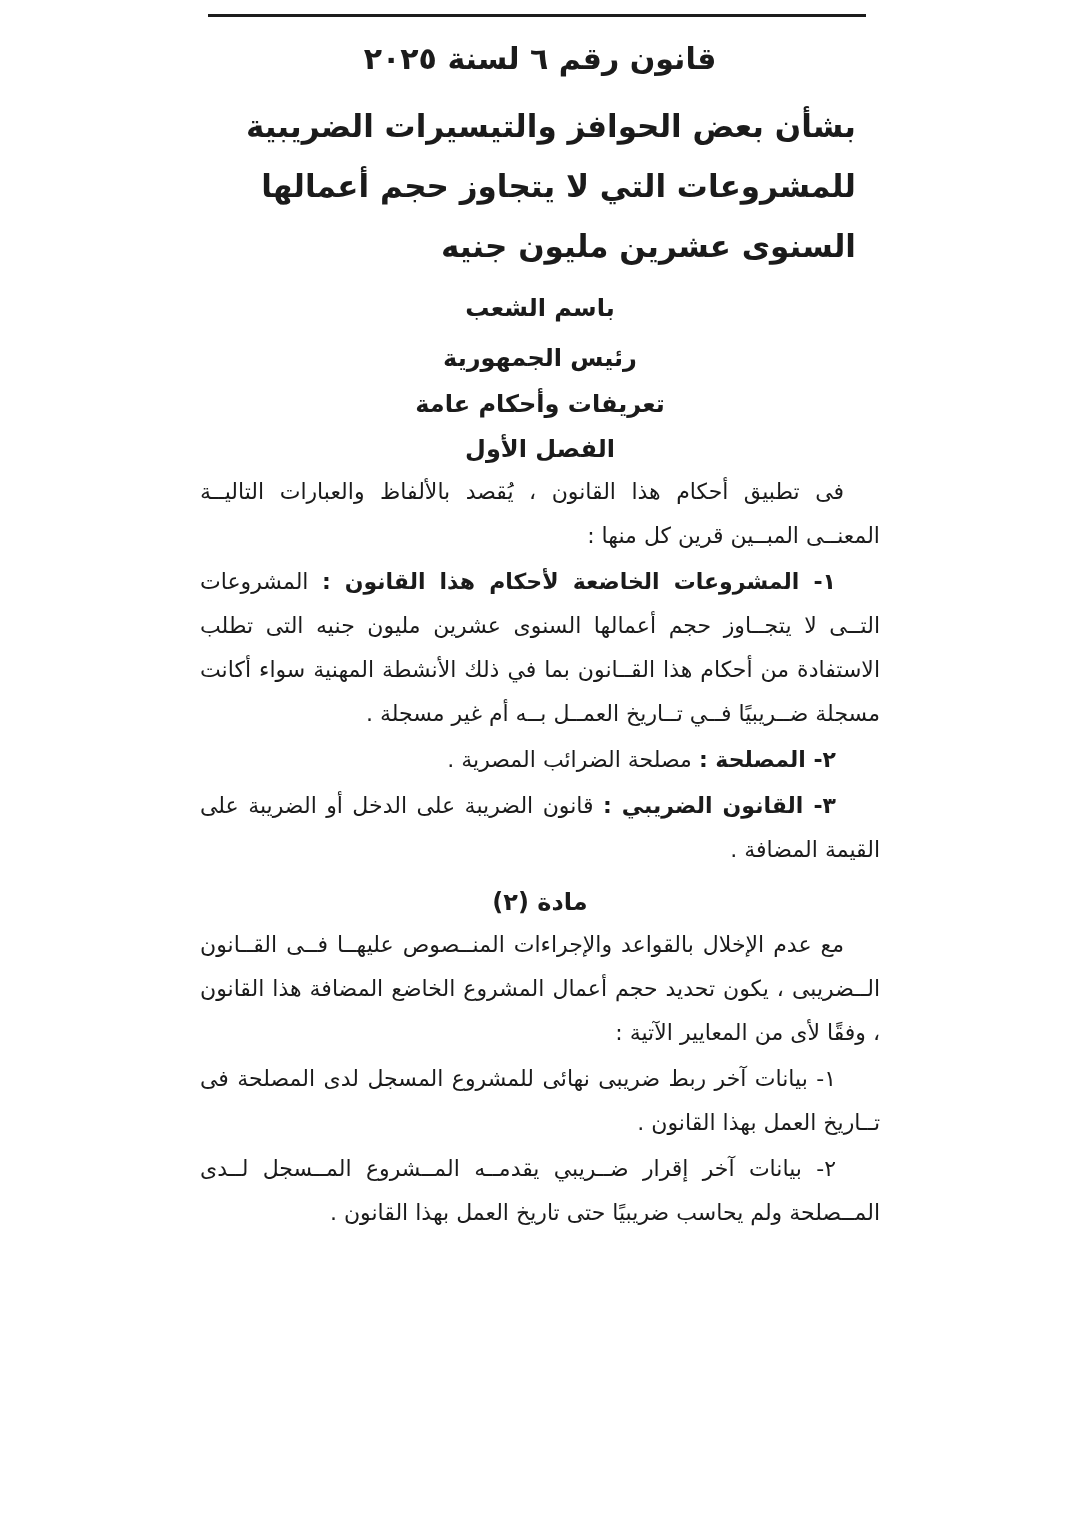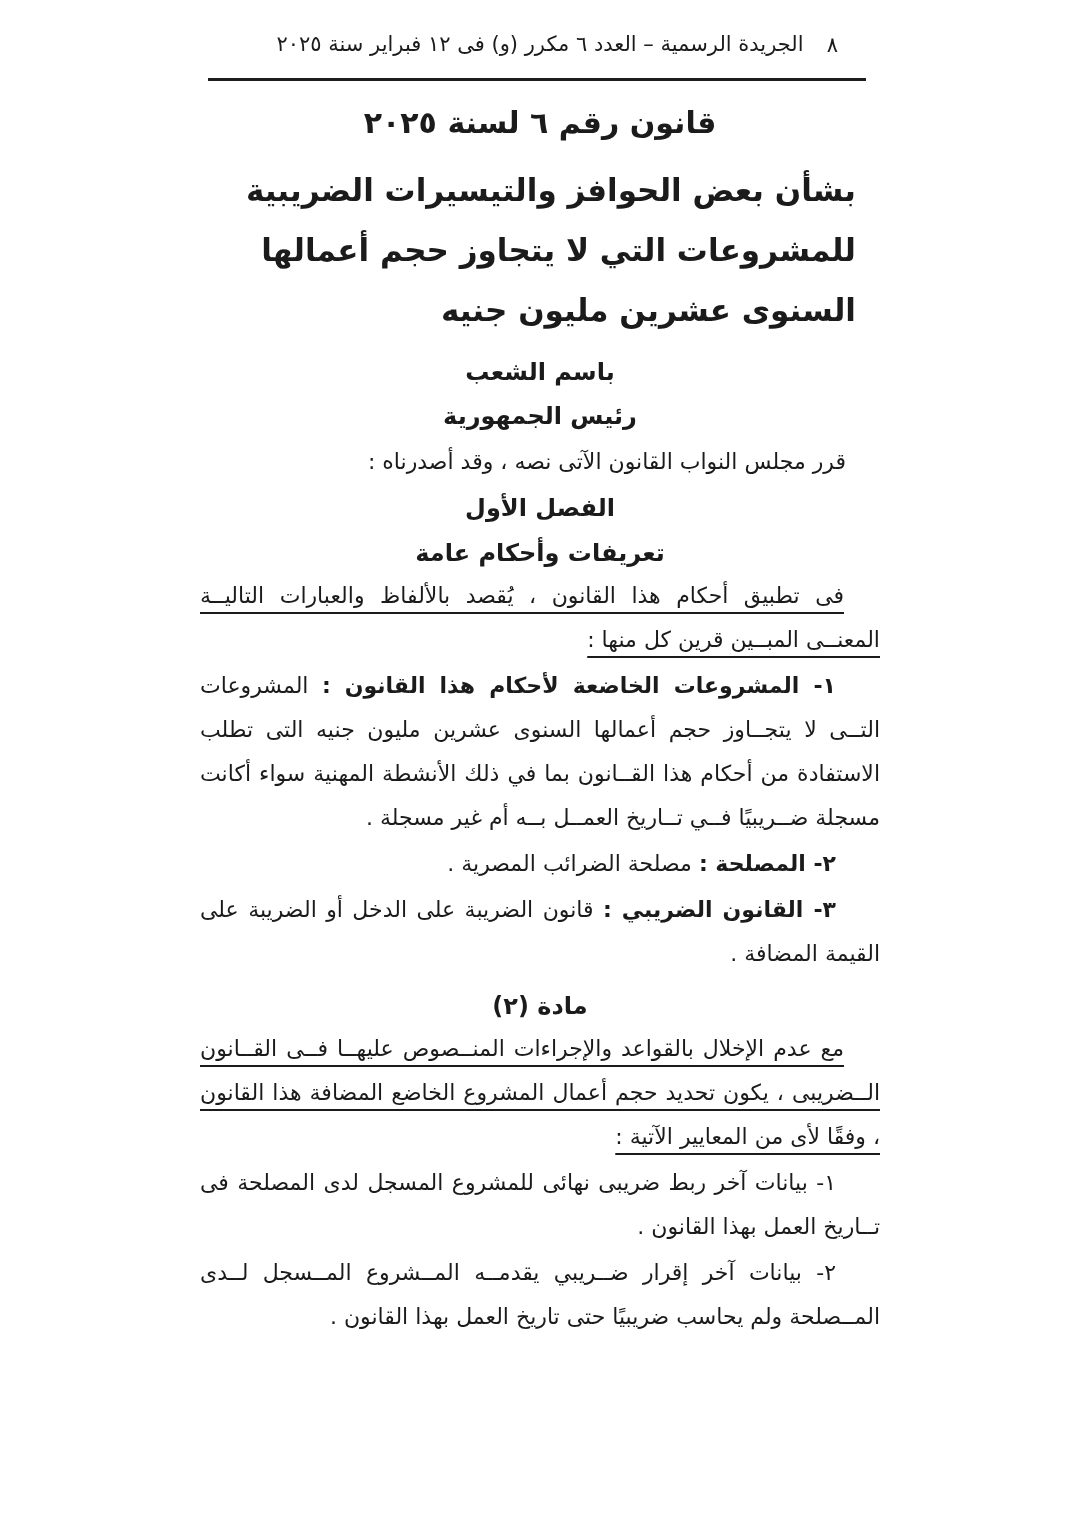--- a/index.html
+++ b/index.html
@@ -65,21 +65,21 @@
     line-height: 1.95;
   }
   .h-right {
     margin: 16px 4px 0;
     font-size: 24px;
     font-weight: bold;
     text-align: center;
     line-height: 1.3;
   }
   .h-right.second {
-    margin-top: 13px;
+    margin-top: 19px;
   }
   .preamble {
     margin: 15px 0 0;
     font-size: 22px;
     text-align: right;
     text-indent: 34px;
     line-height: 1.4;
   }
   .h-center {
     margin: 15px 0 0;
@@ -89,57 +89,51 @@
     line-height: 1.25;
   }
   .body-par {
     margin: 6px 0 0;
     font-size: 22px;
     line-height: 44px;
     text-align: justify;
     text-indent: 36px;
   }
   .underlined {
-    text-decoration: underline;
     text-decoration-thickness: 1.5px;
     text-underline-offset: 9px;
     text-decoration-skip-ink: none;
   }
   .item-par {
     text-indent: 44px;
     margin-top: 2px;
   }
   b { font-weight: bold; }
 </style>
 </head>
 <body>
 
 <div class="page">
   <div class="content">
 
-    <div class="header">
-      <span class="header-title">الجريدة الرسمية – العدد ٦ مكرر (و) فى ١٢ فبراير سنة ٢٠٢٥</span>
-      <span class="page-number">٨</span>
-    </div>
 
     <hr class="rule">
 
     <h1 class="law-title">قانون رقم ٦ لسنة ٢٠٢٥</h1>
 
     <p class="law-subtitle">بشأن بعض الحوافز والتيسيرات الضريبية للمشروعات التي لا يتجاوز حجم أعمالها السنوى عشرين مليون جنيه</p>
 
     <h2 class="h-right">باسم الشعب</h2>
 
     <h2 class="h-right second">رئيس الجمهورية</h2>
 
-    <p class="preamble">قرر مجلس النواب القانون الآتى نصه ، وقد أصدرناه :</p>
+
+    <h3 class="h-center">تعريفات وأحكام عامة</h3>
 
     <h3 class="h-center">الفصل الأول</h3>
-
-    <h3 class="h-center">تعريفات وأحكام عامة</h3>
 
 
     <p class="body-par underlined">فى تطبيق أحكام هذا القانون ، يُقصد بالألفاظ والعبارات التاليــة المعنــى المبــين قرين كل منها :</p>
 
     <p class="body-par item-par"><b>١- المشروعات الخاضعة لأحكام هذا القانون :</b><span> المشروعات التــى لا يتجــاوز حجم أعمالها السنوى عشرين مليون جنيه التى تطلب الاستفادة من أحكام هذا القــانون بما في ذلك الأنشطة المهنية سواء أكانت مسجلة ضــريبيًا فــي تــاريخ العمــل بــه أم غير مسجلة .</span></p>
 
     <p class="body-par item-par"><b>٢- المصلحة :</b><span> مصلحة الضرائب المصرية .</span></p>
 
     <p class="body-par item-par"><b>٣- القانون الضريبي :</b><span> قانون الضريبة على الدخل أو الضريبة على القيمة المضافة .</span></p>
 

